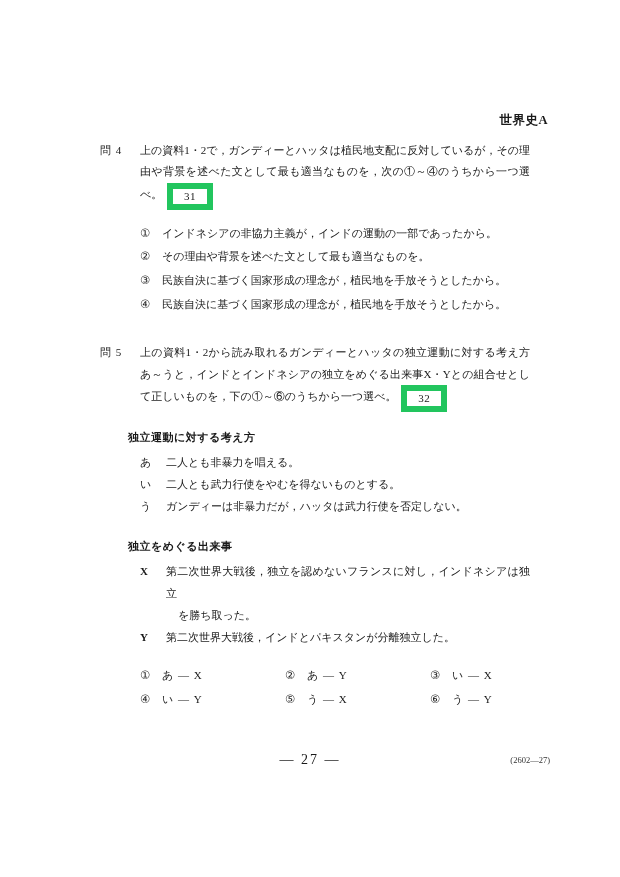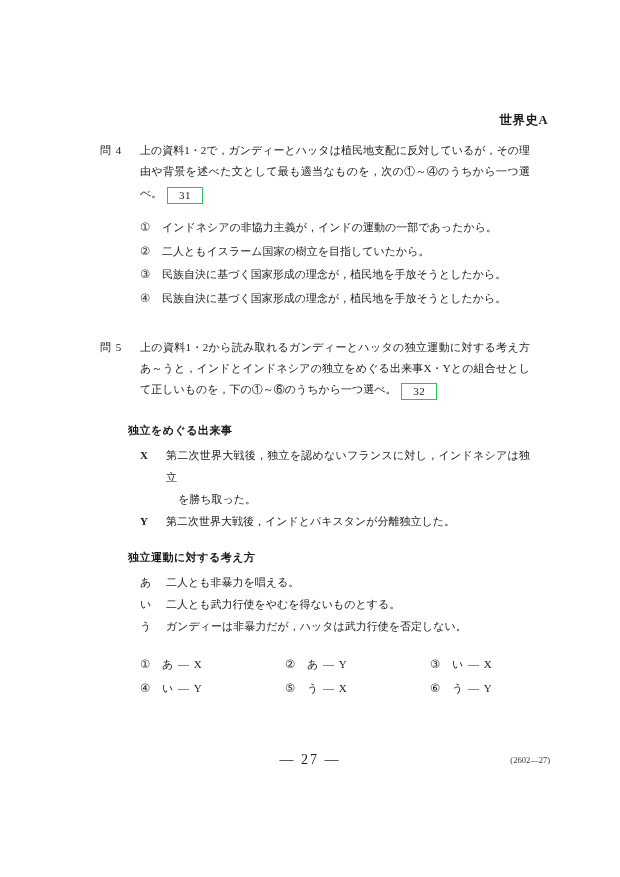--- a/index.html
+++ b/index.html
@@ -54,21 +54,21 @@
     white-space: nowrap;
   }
   .qtext {
     flex: 1 1 auto;
     font-size: 11px;
     line-height: 1.95;
     text-align: justify;
   }
   .answerbox {
     display: inline-block;
-    border: 1px solid #22c55e;
+    border: 6px solid #22c55e;
     min-width: 34px;
     height: 15px;
     line-height: 15px;
     text-align: center;
     font-size: 11px;
     vertical-align: -2px;
     margin: 0 2px;
     letter-spacing: 0.5px;
   }
   .choices {
@@ -177,21 +177,21 @@
           <span class="answerbox">31</span>
         </div>
       </div>
       <div class="choices">
         <div class="choice-row">
           <div class="cnum">①</div>
           <div class="ctext">インドネシアの非協力主義が，インドの運動の一部であったから。</div>
         </div>
         <div class="choice-row">
           <div class="cnum">②</div>
-          <div class="ctext">二人ともイスラーム国家の樹立を目指していたから。</div>
+          <div class="ctext">その理由や背景を述べた文として最も適当なものを。</div>
         </div>
         <div class="choice-row">
           <div class="cnum">③</div>
           <div class="ctext">民族自決に基づく国家形成の理念が，植民地を手放そうとしたから。</div>
         </div>
         <div class="choice-row">
           <div class="cnum">④</div>
           <div class="ctext">民族自決に基づく国家形成の理念が，植民地を手放そうとしたから。</div>
         </div>
       </div>
@@ -199,51 +199,51 @@
 
     <div class="qblock" style="margin-top:26px;">
       <div class="qhead">
         <div class="qlabel">問 5</div>
         <div class="qtext">
           <span>上の資料1・2から読み取れるガンディーとハッタの独立運動に対する考え方あ～うと，インドとインドネシアの独立をめぐる出来事X・Yとの組合せとして正しいものを，下の①～⑥のうちから一つ選べ。</span>
           <span class="answerbox">32</span>
         </div>
       </div>
 
+      <div class="section">
+        <div class="section-title">独立運動に対する考え方</div>
+        <div class="item-row">
+          <div class="ikey">あ</div>
+          <div class="itext">二人とも非暴力を唱える。</div>
+        </div>
+        <div class="item-row">
+          <div class="ikey">い</div>
+          <div class="itext">二人とも武力行使をやむを得ないものとする。</div>
+        </div>
+        <div class="item-row">
+          <div class="ikey">う</div>
+          <div class="itext">ガンディーは非暴力だが，ハッタは武力行使を否定しない。</div>
+        </div>
+      </div>
+
       <div class="section" style="margin-top:22px;">
         <div class="section-title">独立をめぐる出来事</div>
         <div class="item-row">
           <div class="ikey bold">X</div>
           <div class="itext">
             <span>第二次世界大戦後，独立を認めないフランスに対し，インドネシアは独立</span>
             <span class="cont">を勝ち取った。</span>
           </div>
         </div>
         <div class="item-row">
           <div class="ikey bold">Y</div>
           <div class="itext">第二次世界大戦後，インドとパキスタンが分離独立した。</div>
         </div>
       </div>
 
-      <div class="section">
-        <div class="section-title">独立運動に対する考え方</div>
-        <div class="item-row">
-          <div class="ikey">あ</div>
-          <div class="itext">二人とも非暴力を唱える。</div>
-        </div>
-        <div class="item-row">
-          <div class="ikey">い</div>
-          <div class="itext">二人とも武力行使をやむを得ないものとする。</div>
-        </div>
-        <div class="item-row">
-          <div class="ikey">う</div>
-          <div class="itext">ガンディーは非暴力だが，ハッタは武力行使を否定しない。</div>
-        </div>
-      </div>
-
       <div class="combo-grid">
         <div class="combo-cell">
           <span class="cnum2">①</span>
           <span class="ctxt">あ ― X</span>
         </div>
         <div class="combo-cell">
           <span class="cnum2">②</span>
           <span class="ctxt">あ ― Y</span>
         </div>
         <div class="combo-cell">

